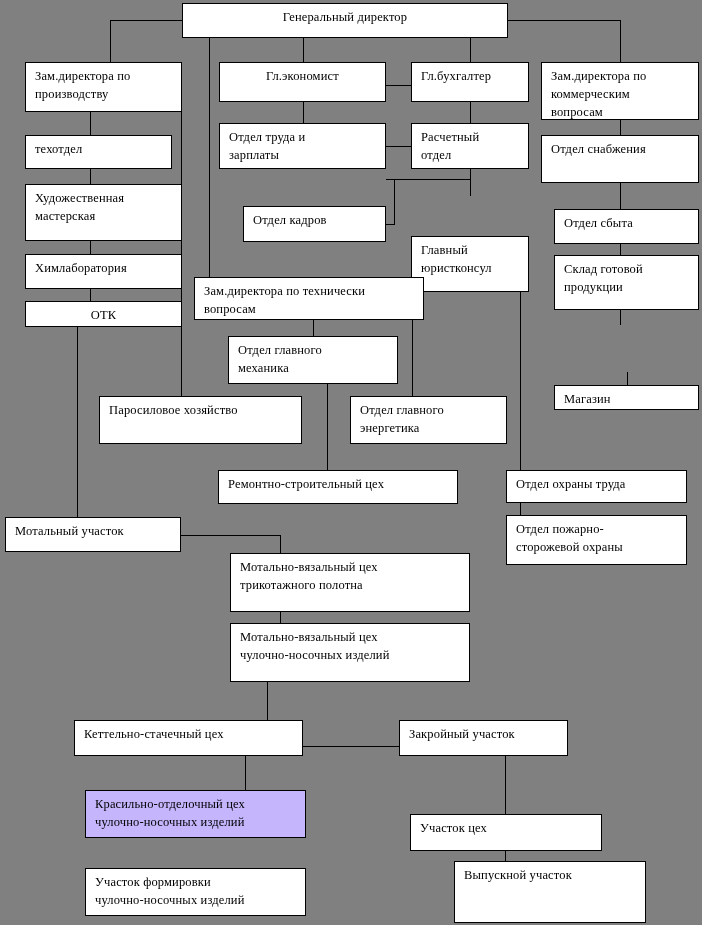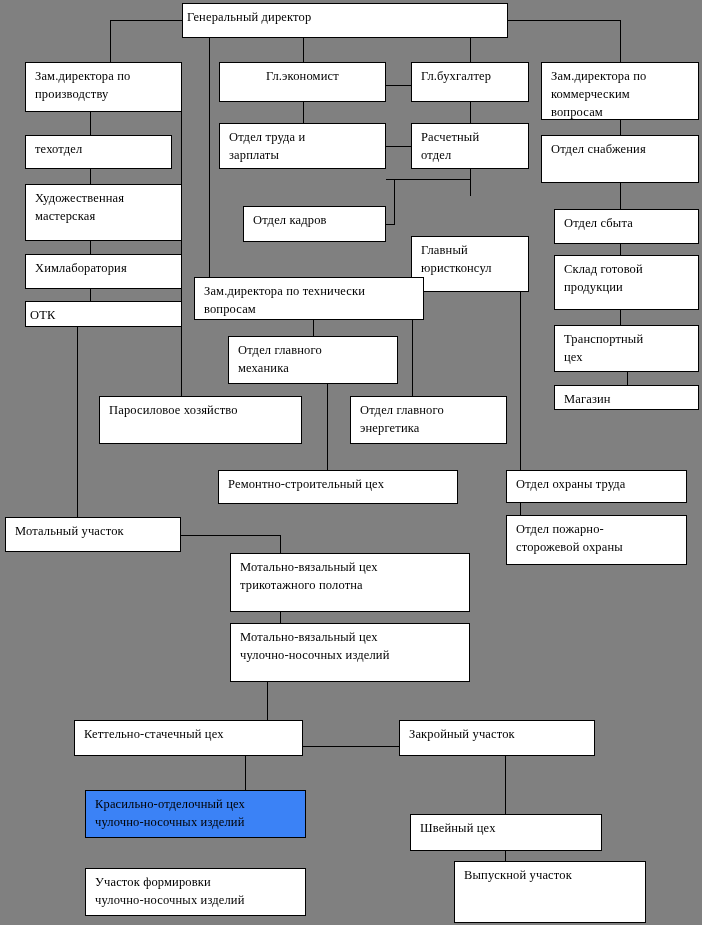--- a/index.html
+++ b/index.html
@@ -27,20 +27,21 @@
   .node .label {
     display: block;
     font-size: 12.5px;
     line-height: 18px;
     color: #000000;
     padding: 4px 9px 0 9px;
     white-space: pre-line;
     letter-spacing: 0.15px;
   }
   .node.center .label {
+    text-align: center;
     padding-left: 4px;
     padding-right: 4px;
   }
   .edge {
     position: absolute;
     background: #000000;
     z-index: 1;
   }
   .edge.h { height: 1px; }
   .edge.v { width: 1px; }
@@ -142,24 +143,20 @@
       <span class="label">Склад готовой
 продукции</span>
     </div>
     <div class="node center" style="left: 25px; top: 301px; width: 157px; height: 26px; background: rgb(255, 255, 255); border-color: rgb(0, 0, 0);">
       <span class="label">ОТК</span>
     </div>
     <div class="node" style="left: 194px; top: 277px; width: 230px; height: 43px; background: rgb(255, 255, 255); border-color: rgb(0, 0, 0);">
       <span class="label">Зам.директора по технически
 вопросам</span>
     </div>
-    <div class="node" style="left: 554px; top: 325px; width: 145px; height: 47px; background: rgb(255, 255, 255); border-color: rgb(0, 0, 0);">
-      <span class="label">Транспортный
-цех</span>
-    </div>
     <div class="node" style="left: 228px; top: 336px; width: 170px; height: 48px; background: rgb(255, 255, 255); border-color: rgb(0, 0, 0);">
       <span class="label">Отдел главного
 механика</span>
     </div>
     <div class="node" style="left: 554px; top: 385px; width: 145px; height: 25px; background: rgb(255, 255, 255); border-color: rgb(0, 0, 0);">
       <span class="label">Магазин</span>
     </div>
     <div class="node" style="left: 99px; top: 396px; width: 203px; height: 48px; background: rgb(255, 255, 255); border-color: rgb(0, 0, 0);">
       <span class="label">Паросиловое хозяйство</span>
     </div>
@@ -184,29 +181,29 @@
       <span class="label">Мотально-вязальный цех
 трикотажного полотна</span>
     </div>
     <div class="node" style="left: 230px; top: 623px; width: 240px; height: 59px; background: rgb(255, 255, 255); border-color: rgb(0, 0, 0);">
       <span class="label">Мотально-вязальный цех
 чулочно-носочных изделий</span>
     </div>
     <div class="node" style="left: 74px; top: 720px; width: 229px; height: 36px; background: rgb(255, 255, 255); border-color: rgb(0, 0, 0);">
       <span class="label">Кеттельно-стачечный цех</span>
     </div>
-    <div class="node" style="left: 399px; top: 720px; width: 196px; height: 36px; background: rgb(255, 255, 255); border-color: rgb(0, 0, 0);">
+    <div class="node" style="left: 399px; top: 720px; width: 169px; height: 36px; background: rgb(255, 255, 255); border-color: rgb(0, 0, 0);">
       <span class="label">Закройный участок</span>
     </div>
-    <div class="node" style="left: 85px; top: 790px; width: 221px; height: 48px; background: #3b82f6; border-color: rgb(0, 0, 0);">
+    <div class="node" style="left: 85px; top: 790px; width: 221px; height: 48px; background: #c4b5fd; border-color: rgb(0, 0, 0);">
       <span class="label">Красильно-отделочный цех
 чулочно-носочных изделий</span>
     </div>
     <div class="node" style="left: 410px; top: 814px; width: 192px; height: 37px; background: rgb(255, 255, 255); border-color: rgb(0, 0, 0);">
-      <span class="label">Швейный цех</span>
+      <span class="label">Участок цех</span>
     </div>
     <div class="node" style="left: 85px; top: 868px; width: 221px; height: 48px; background: rgb(255, 255, 255); border-color: rgb(0, 0, 0);">
       <span class="label">Участок формировки
 чулочно-носочных изделий</span>
     </div>
     <div class="node" style="left: 410px; top: 861px; width: 192px; height: 62px; background: rgb(255, 255, 255); border-color: rgb(0, 0, 0); margin-left: 44px;">
       <span class="label">Выпускной участок</span>
     </div>
   </div>
 

